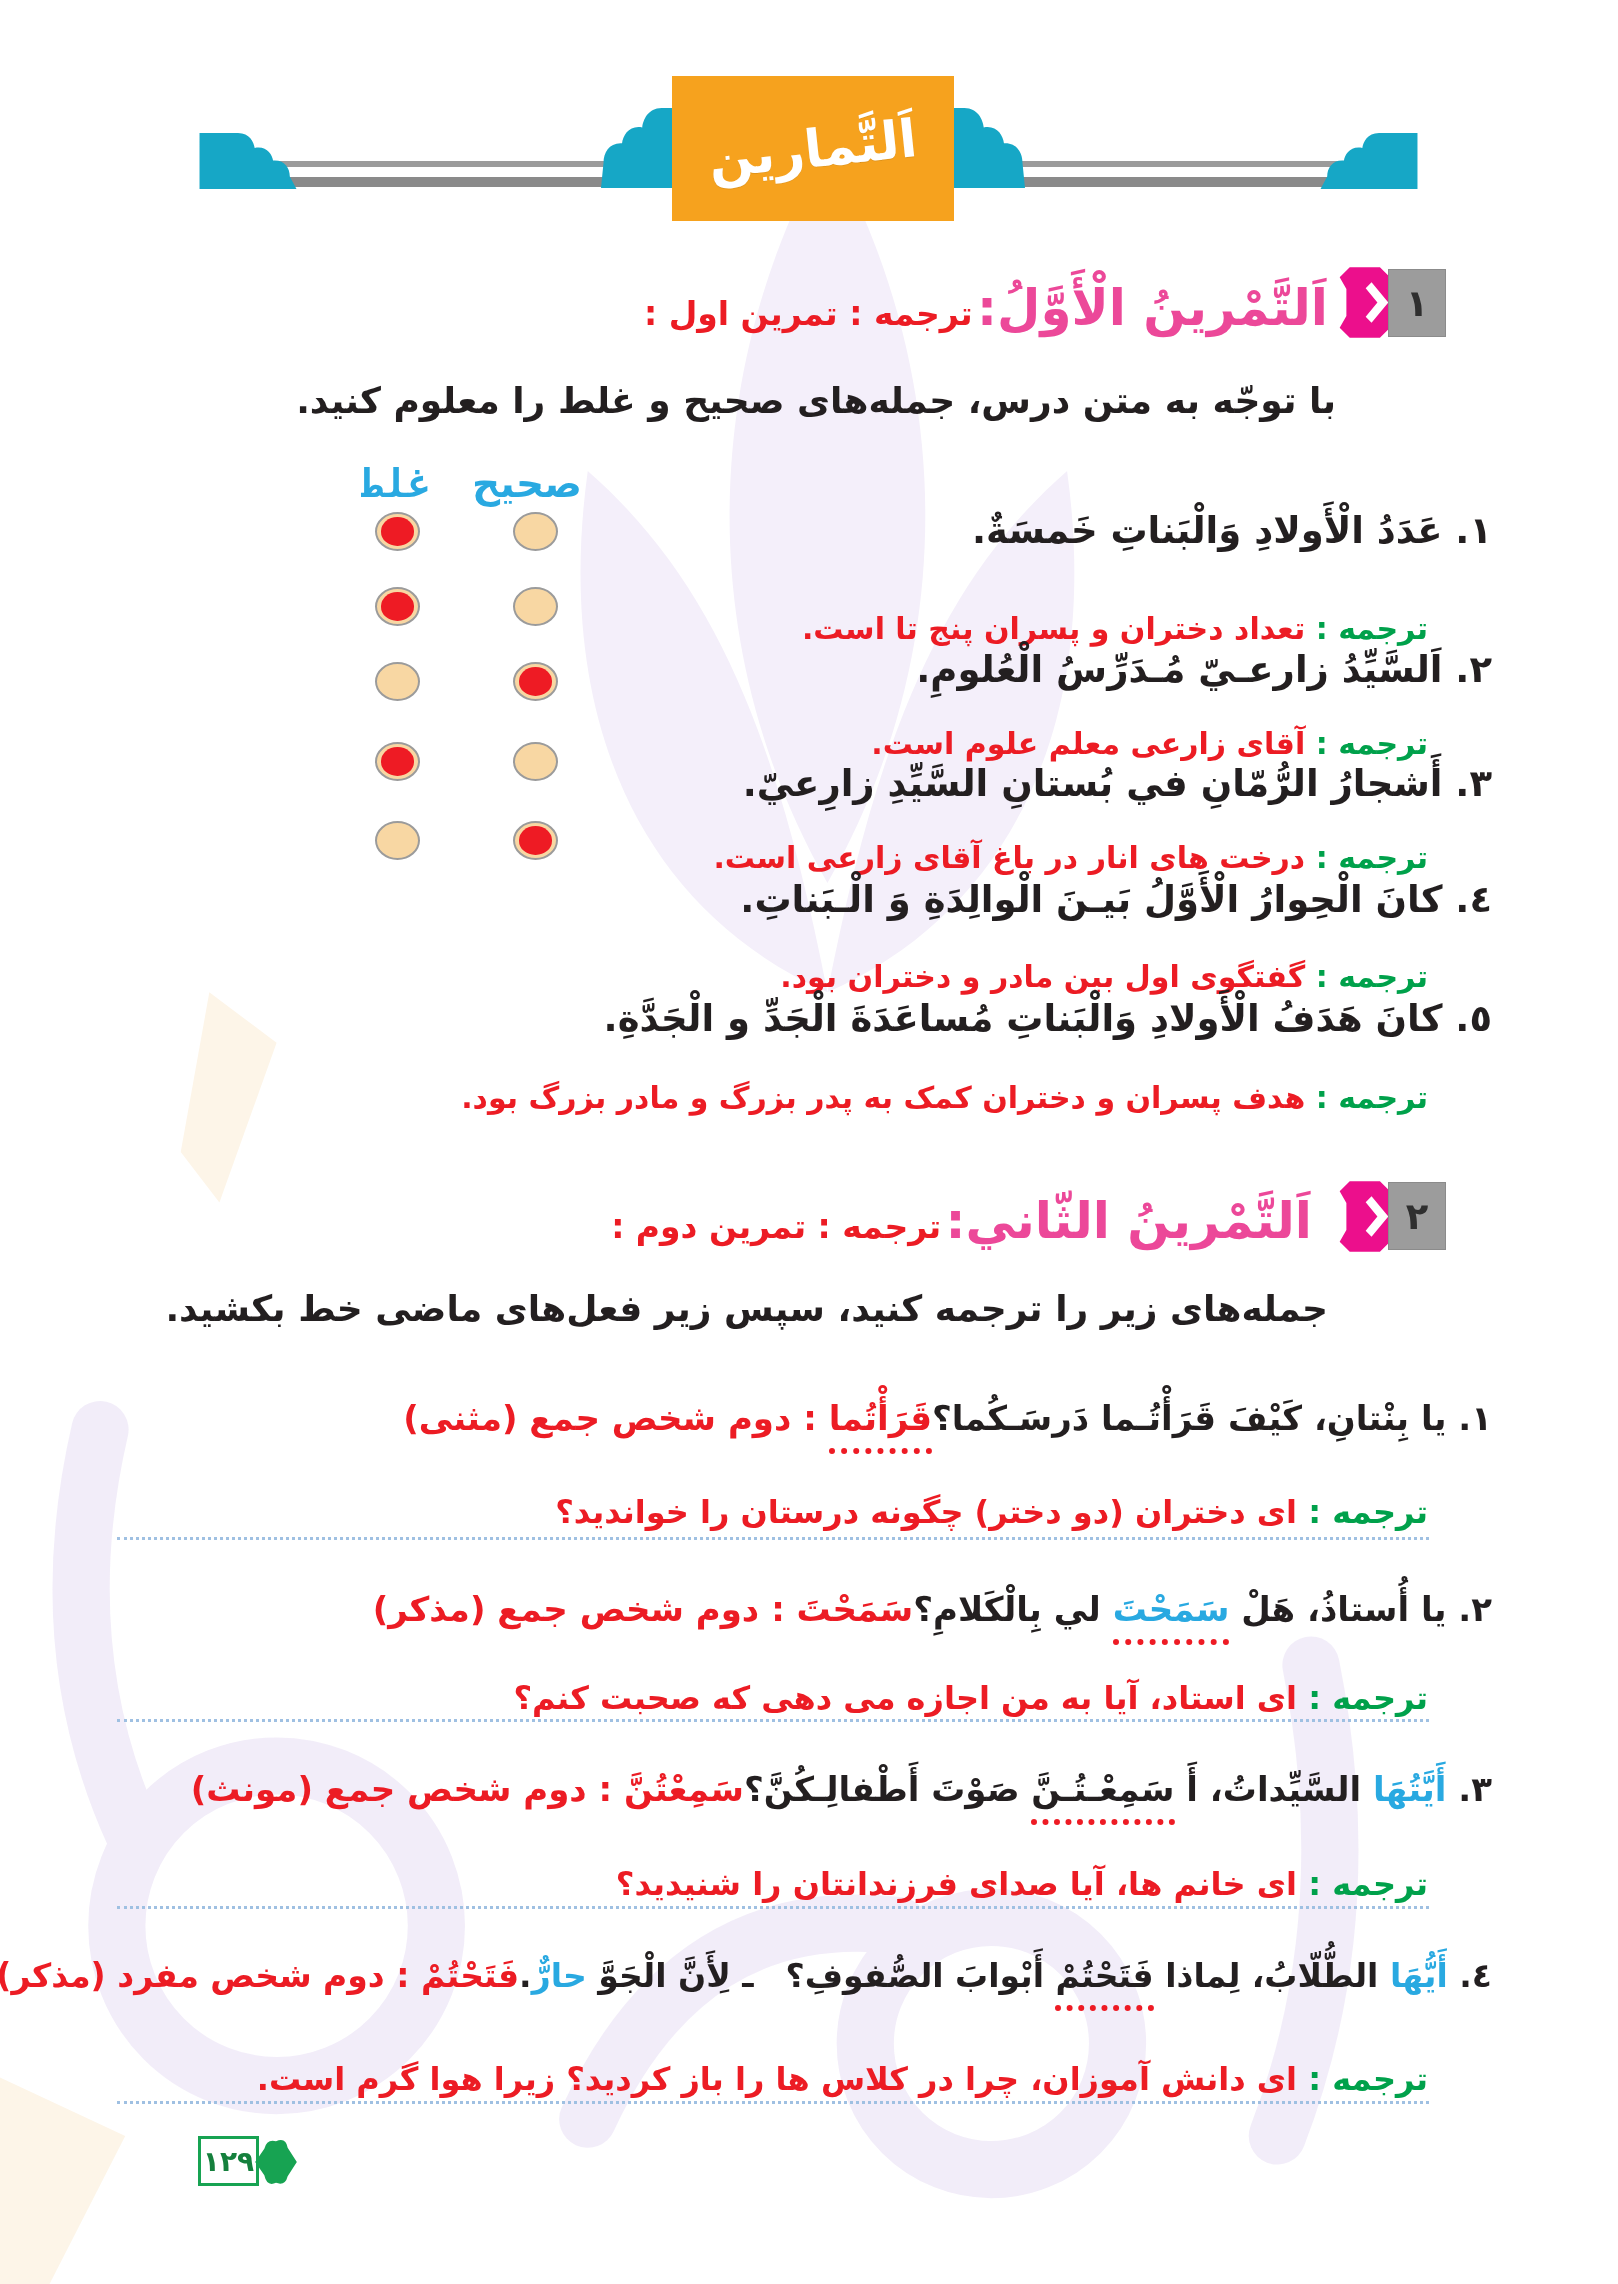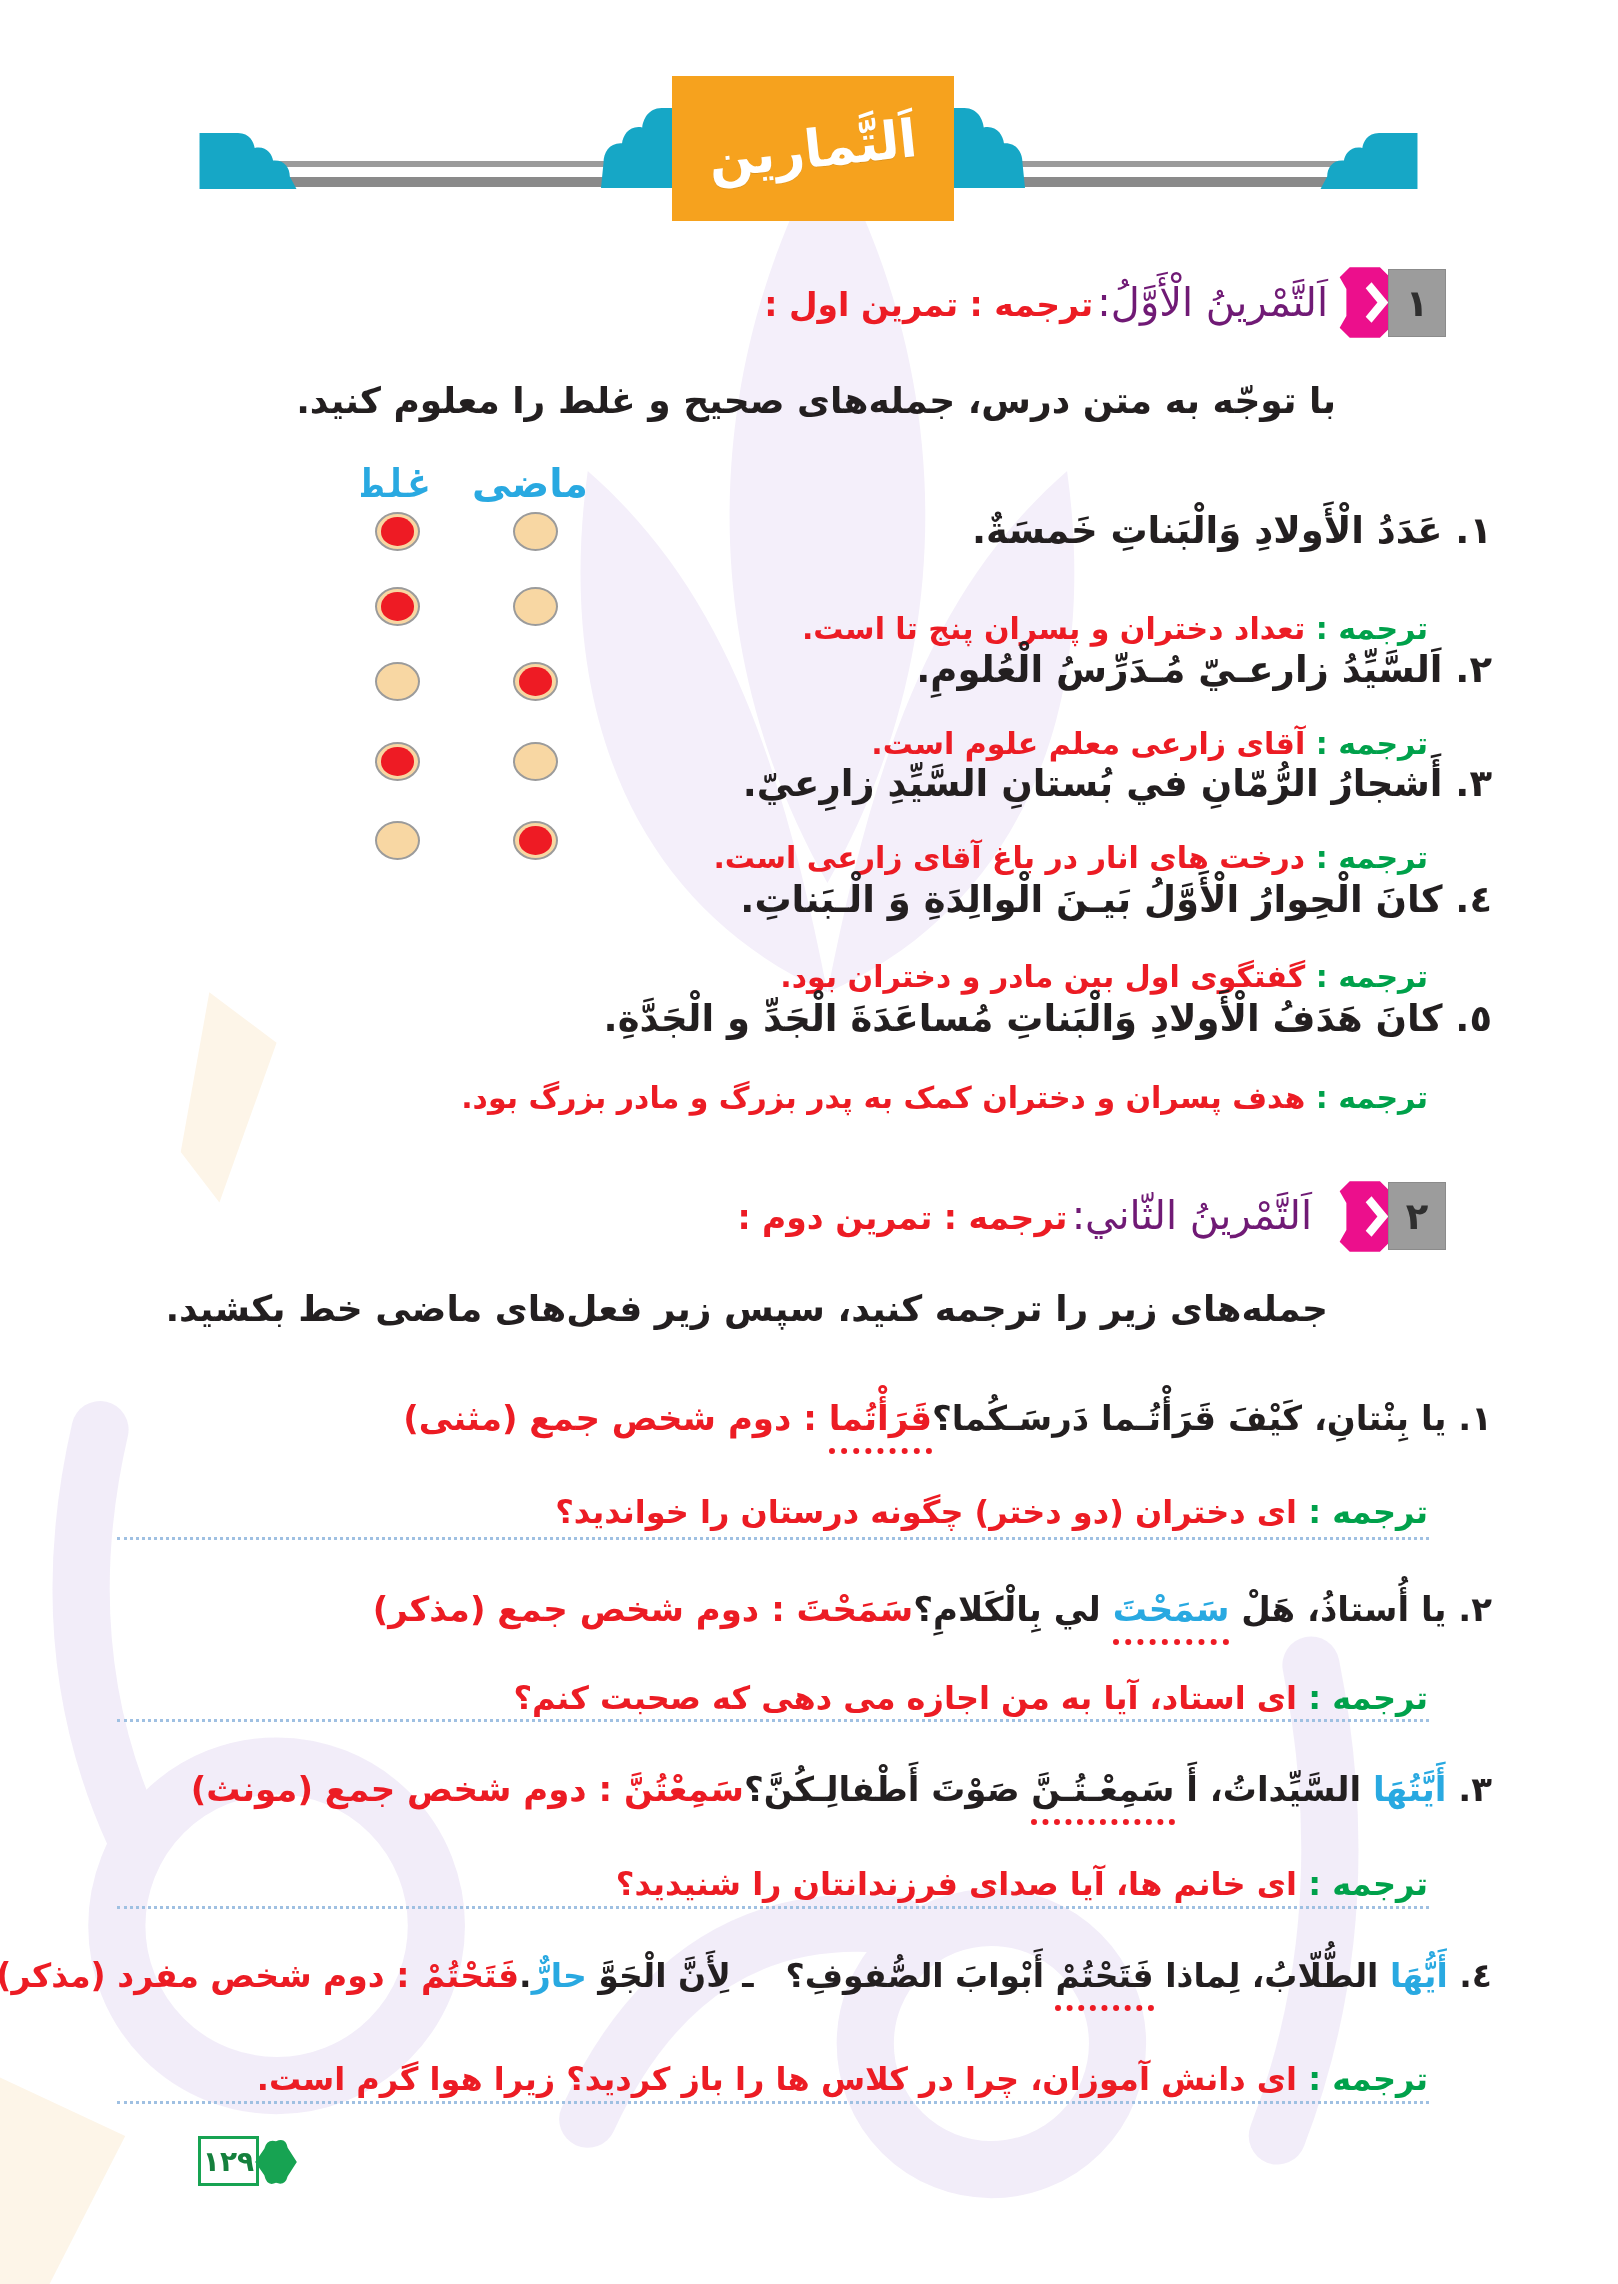--- a/index.html
+++ b/index.html
@@ -23,21 +23,21 @@
     text-shadow:0 0.8px 0 rgba(0,0,0,.08);
   }
   
   .badge-gray{
     position:absolute;width:56px;height:66px;background:#9c9c9c;border:0.8px solid #8b8b8b;
     display:flex;align-items:center;justify-content:center;
     font-size:37px;font-weight:bold;color:#2f2f2f;
   }
   
   .ex-title{position:absolute;white-space:nowrap;text-align:left;}
-  .ex-title .tgreen{color:#701a75;font-size:40px;font-weight:normal;}
+  .ex-title .tgreen{color:#ec4899;font-size:50px;font-weight:bold;}
   .ex-title .tred{color:#ec1c24;font-size:33px;font-weight:bold;}
   .instruction{position:absolute;color:#231f20;font-size:36px;font-weight:bold;white-space:nowrap;}
   
   .col-head{position:absolute;color:#29a9e1;font-size:39px;font-weight:bold;}
   .radio{
     position:absolute;width:45px;height:39px;border:2.5px solid #9b9b9b;border-radius:50%;
     background:#f8d7a3;box-sizing:border-box;
   }
   .radio.sel::after{
     content:"";position:absolute;left:4.2px;right:4.2px;top:3.4px;bottom:3.4px;
@@ -115,21 +115,21 @@
     <div class="badge-gray" style="left:1389px;top:269px;">
       <span>۱</span>
     </div>
     <div class="ex-title" style="top:279px;right:290px;">
       <span class="tgreen">اَلتَّمْرينُ الْأَوَّلُ:</span>
       <span class="tred">ترجمه : تمرین اول :</span>
     </div>
 
     <div class="instruction" style="top:380px;right:282px;">با توجّه به متن درس، جمله‌های صحیح و غلط را معلوم کنید.</div>
 
-    <div class="col-head" style="left:473px;top:461px;">ماضی</div>
+    <div class="col-head" style="left:473px;top:461px;">صحیح</div>
     <div class="col-head" style="left:362px;top:461px;font-family:Liberation Mono, monospace;">غلط</div>
 
     <div class="radio" style="left:514px;top:512px;"></div>
     <div class="radio sel" style="left:376px;top:512px;"></div>
     <div class="radio" style="left:514px;top:587px;"></div>
     <div class="radio sel" style="left:376px;top:587px;"></div>
     <div class="radio sel" style="left:514px;top:662px;"></div>
     <div class="radio" style="left:376px;top:662px;"></div>
     <div class="radio" style="left:514px;top:742px;"></div>
     <div class="radio sel" style="left:376px;top:742px;"></div>

